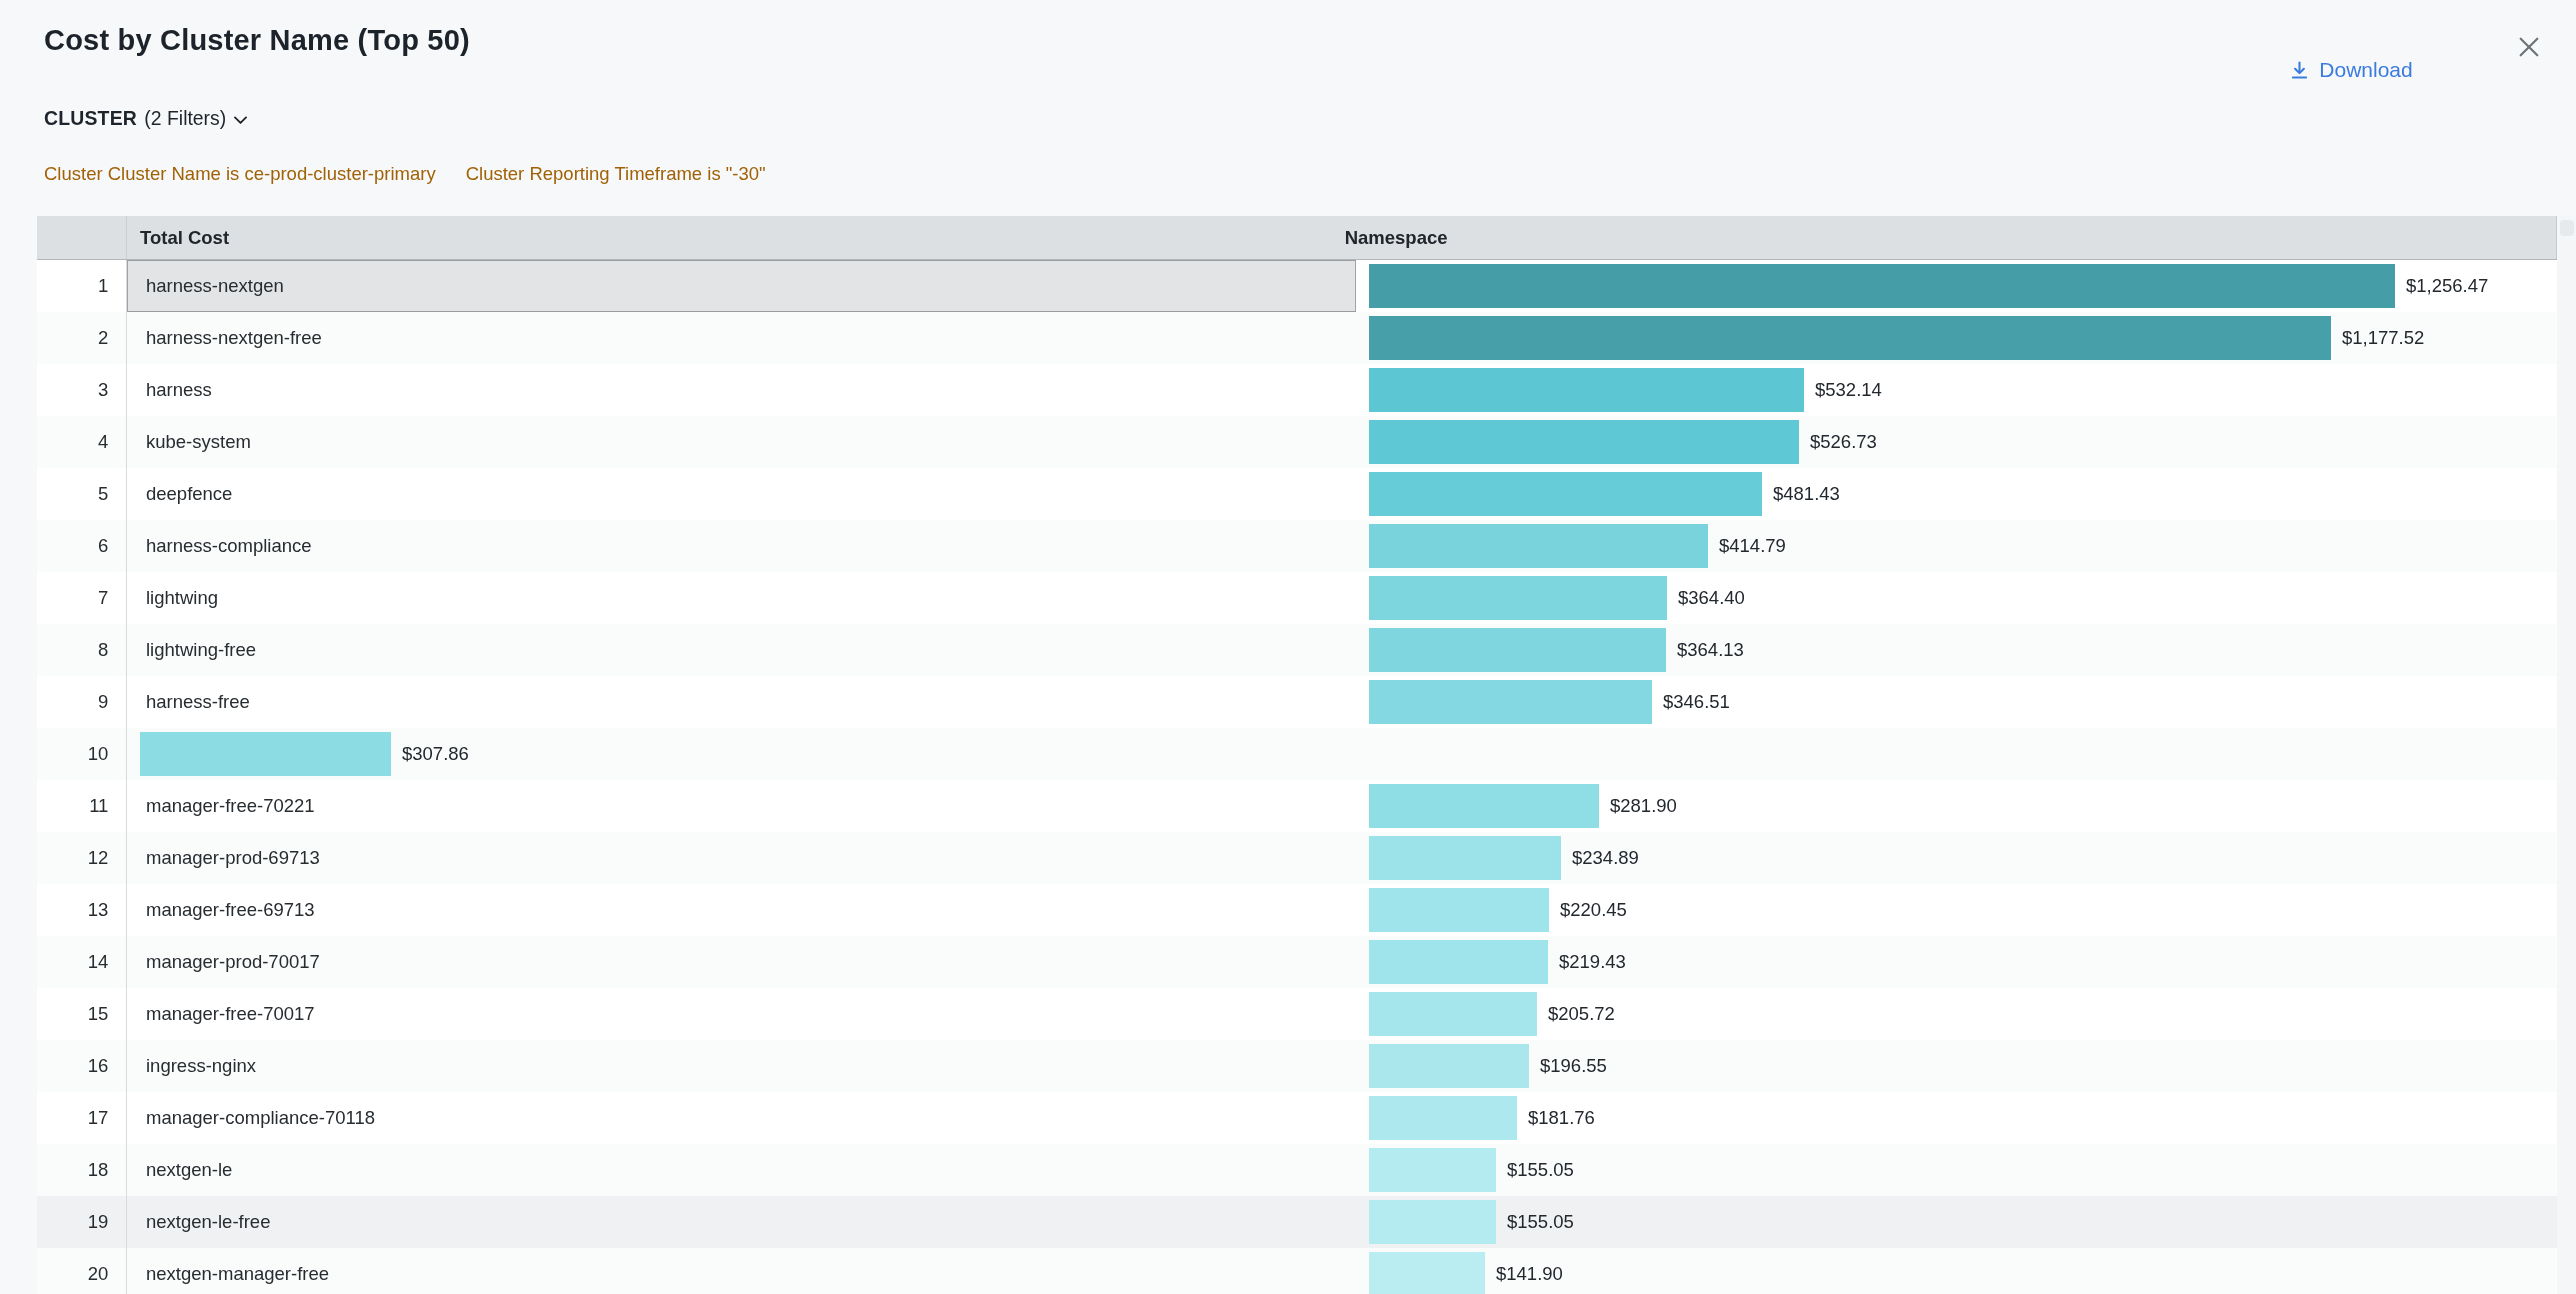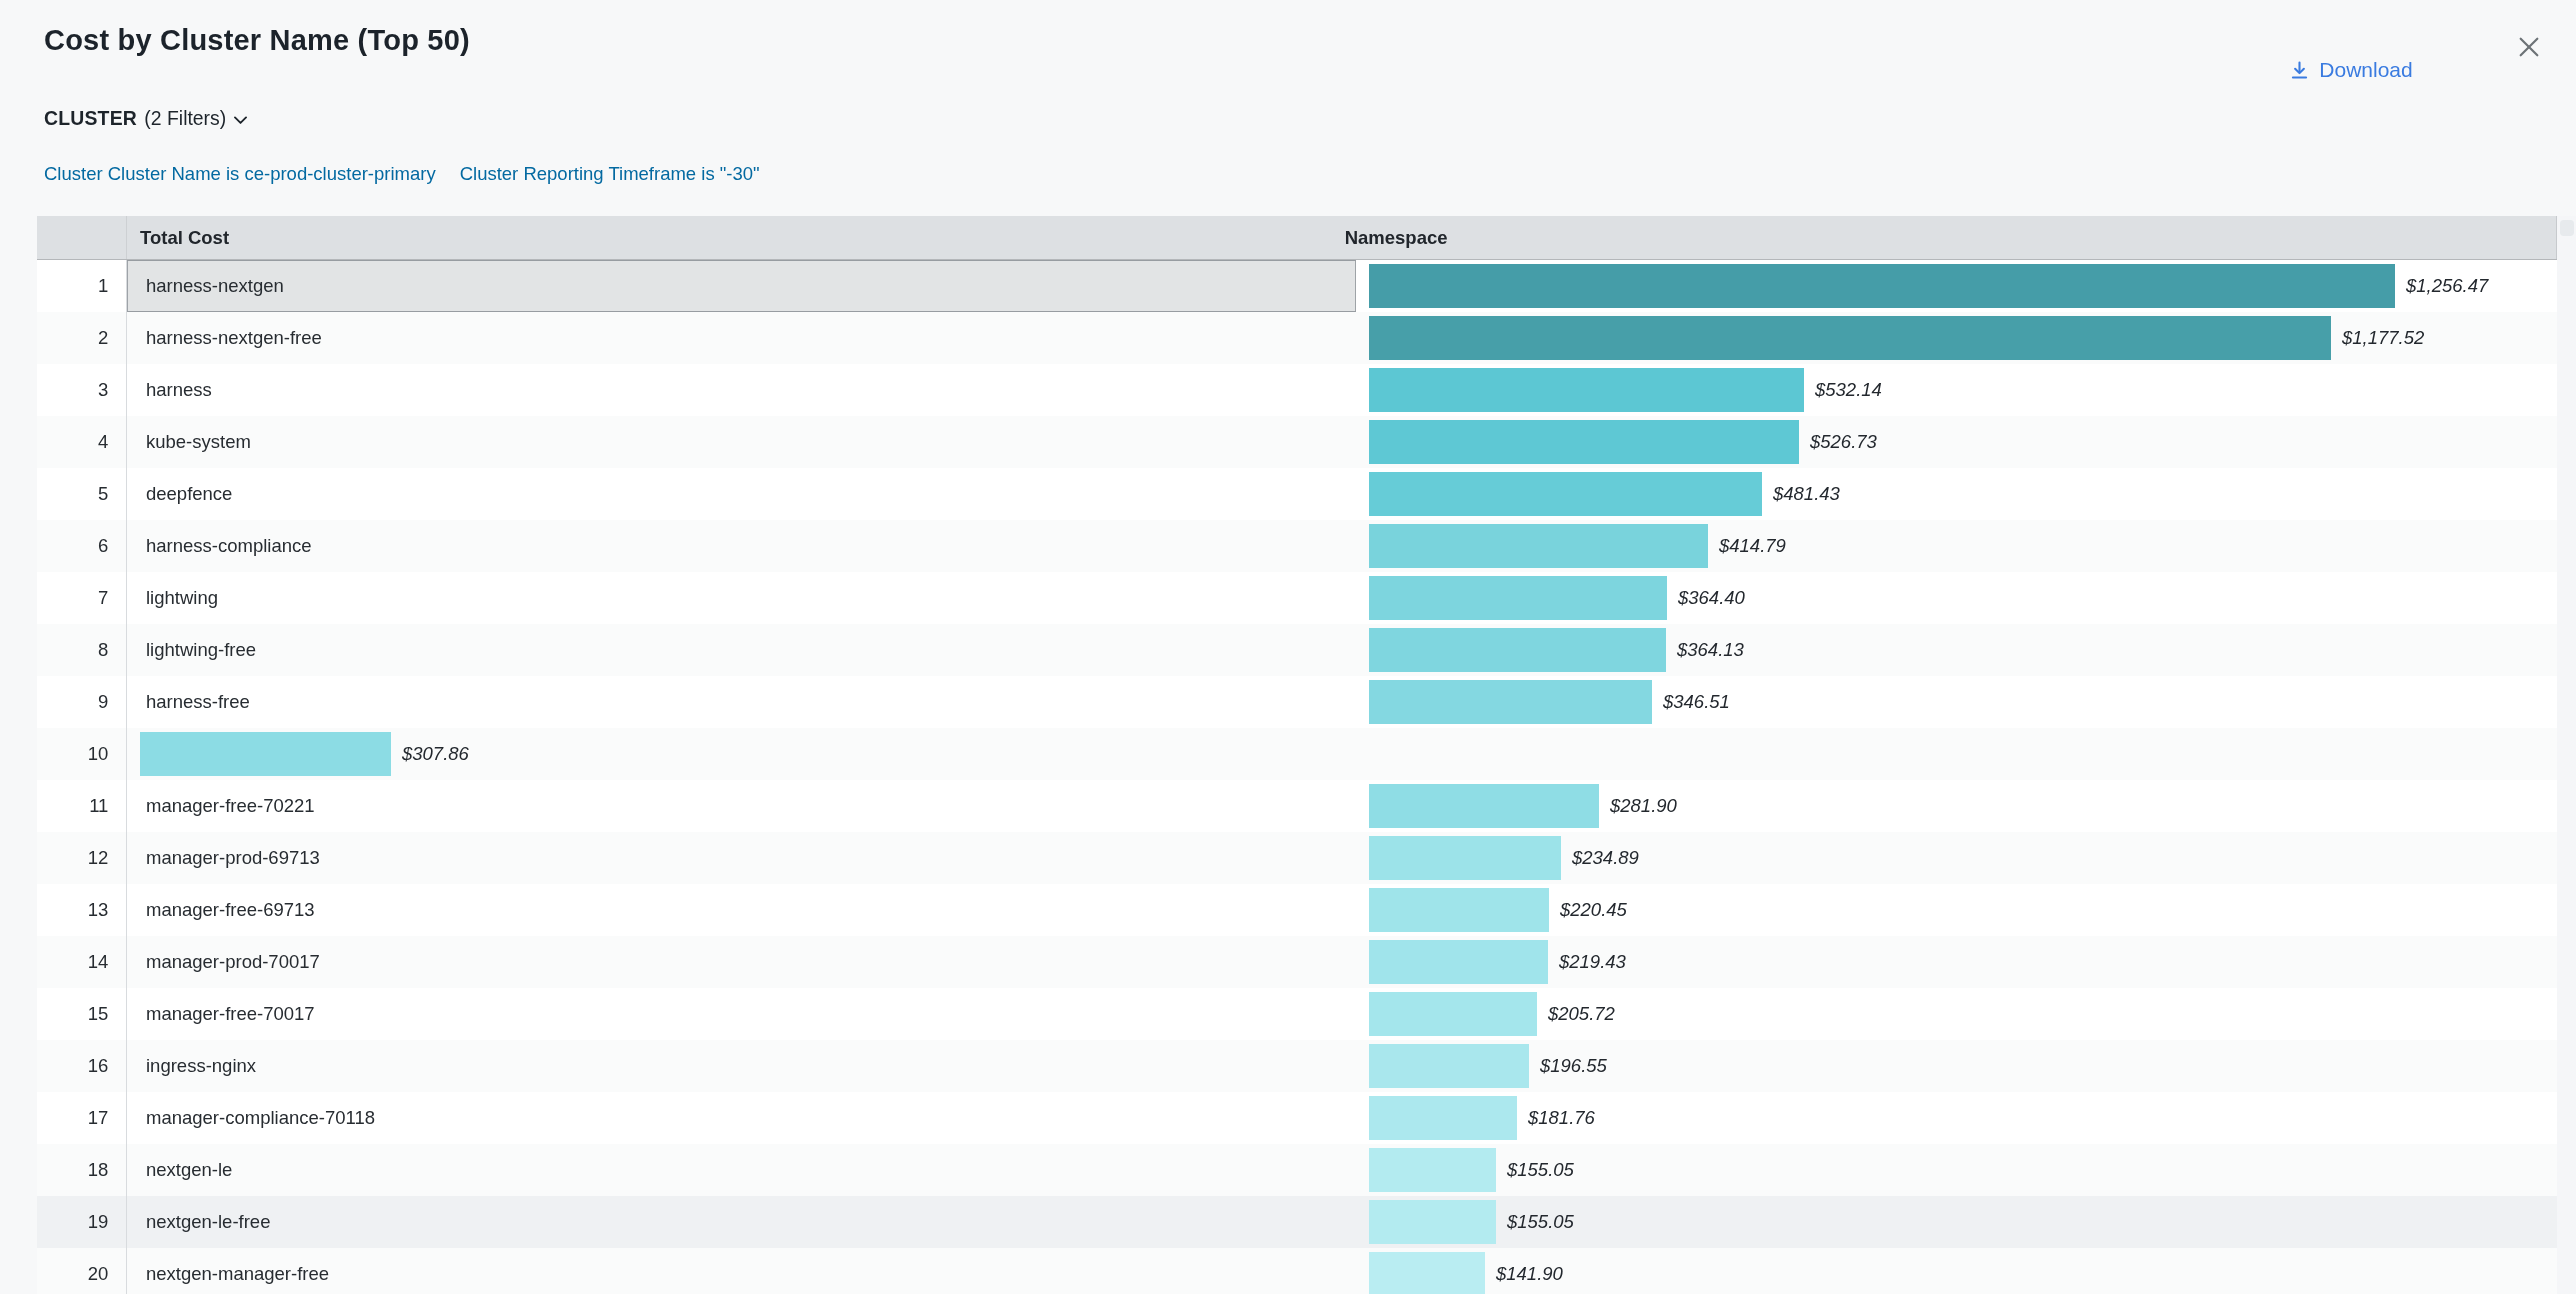--- a/index.html
+++ b/index.html
@@ -31,22 +31,22 @@
   
   .filter-toggle {
     position:absolute; left:44px; top:107px;
     display:flex; align-items:center; gap:7.4px;
     font-size:19.4px; color:#1d242b; cursor:pointer;
   }
   .filter-toggle .fg { font-weight:700; letter-spacing:0.2px; }
   .filter-toggle .fc { font-weight:400; }
   .applied-filters {
     position:absolute; left:44px; top:163px;
-    display:flex; gap:24px;
-    font-size:18.5px; color:#0369a1;
+    display:flex; gap:30px;
+    font-size:18.5px; color:#a16207;
   }
 
   
   .cost-table {
     position:absolute; left:37px; top:216px;
     width:2520px; height:1079px;
     background:#ffffff; overflow:hidden;
   }
   .thead {
     display:flex; height:44px;
@@ -69,21 +69,21 @@
     width:90px; justify-content:flex-end; padding-right:17.6px;
     border-right:0.9px solid #d8dbde;
   }
   .cell.ns { width:1229px; padding-left:19px; }
   .cell.ns.selected {
     background:#e2e4e5;
     box-shadow:inset 0 0 0 0.9px #979ca1;
   }
   .cell.cost { flex:1; padding-left:13px; }
   .bar { height:44px; flex:none; }
-  .bar-label { margin-left:11px; white-space:nowrap; color:#23282e;font-style:italic; }
+  .bar-label { margin-left:11px; white-space:nowrap; color:#23282e; }
 
   
   .scroll-gutter {
     position:absolute; left:2557px; top:216px; width:19.4px; height:1079px;
     background:#f5f6f8;
   }
   .scroll-thumb {
     position:absolute; left:2.8px; top:3.7px; width:14px; height:16.7px;
     background:#e7eaed; border-radius:3.7px;
   }

